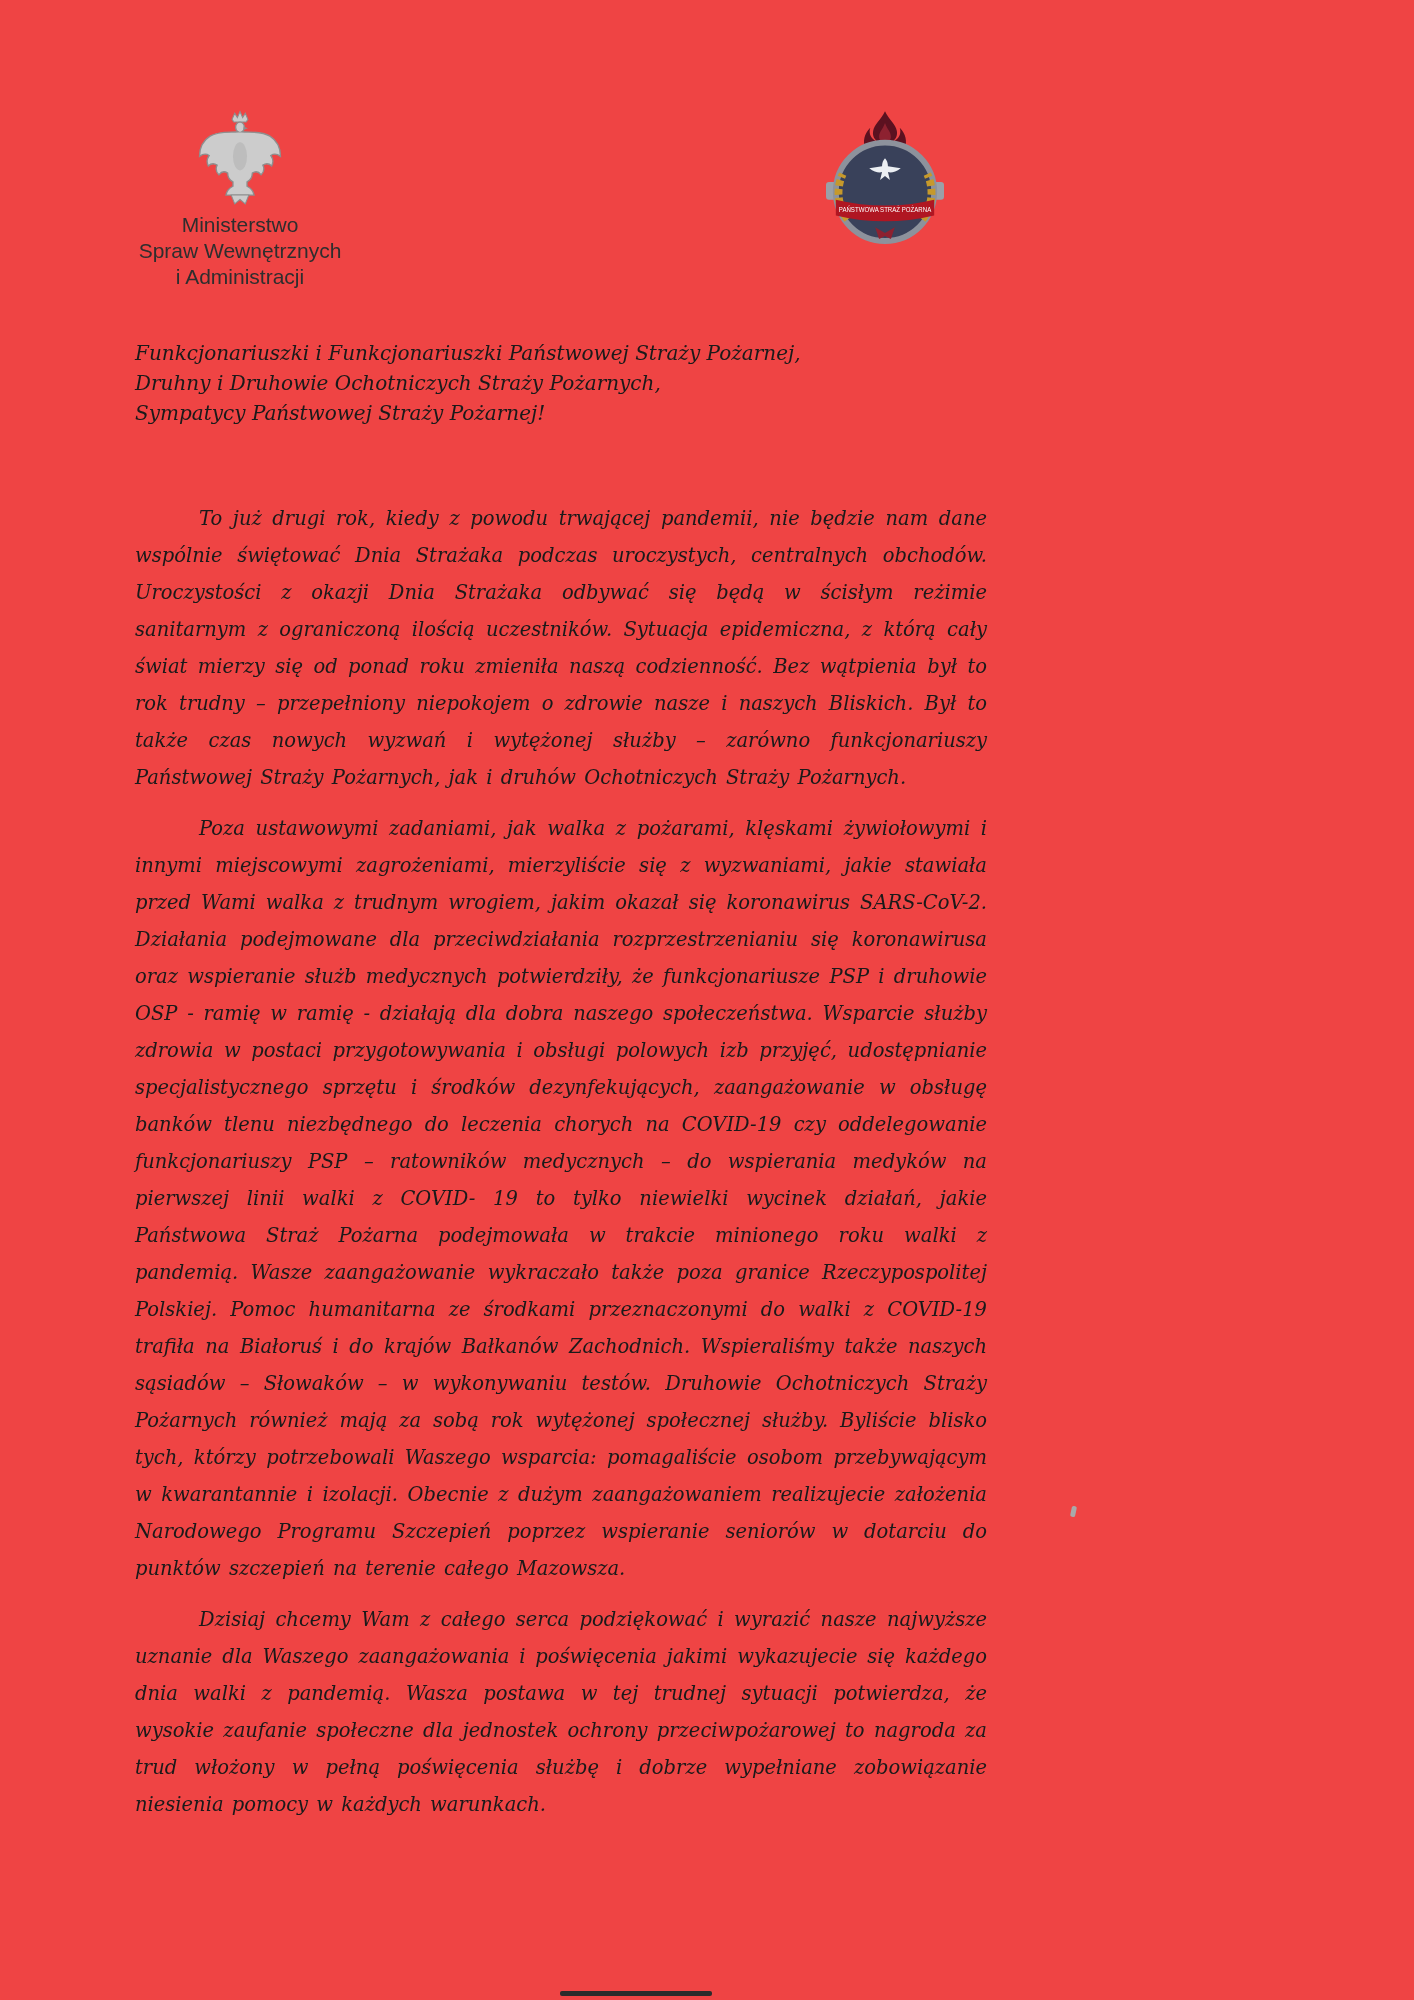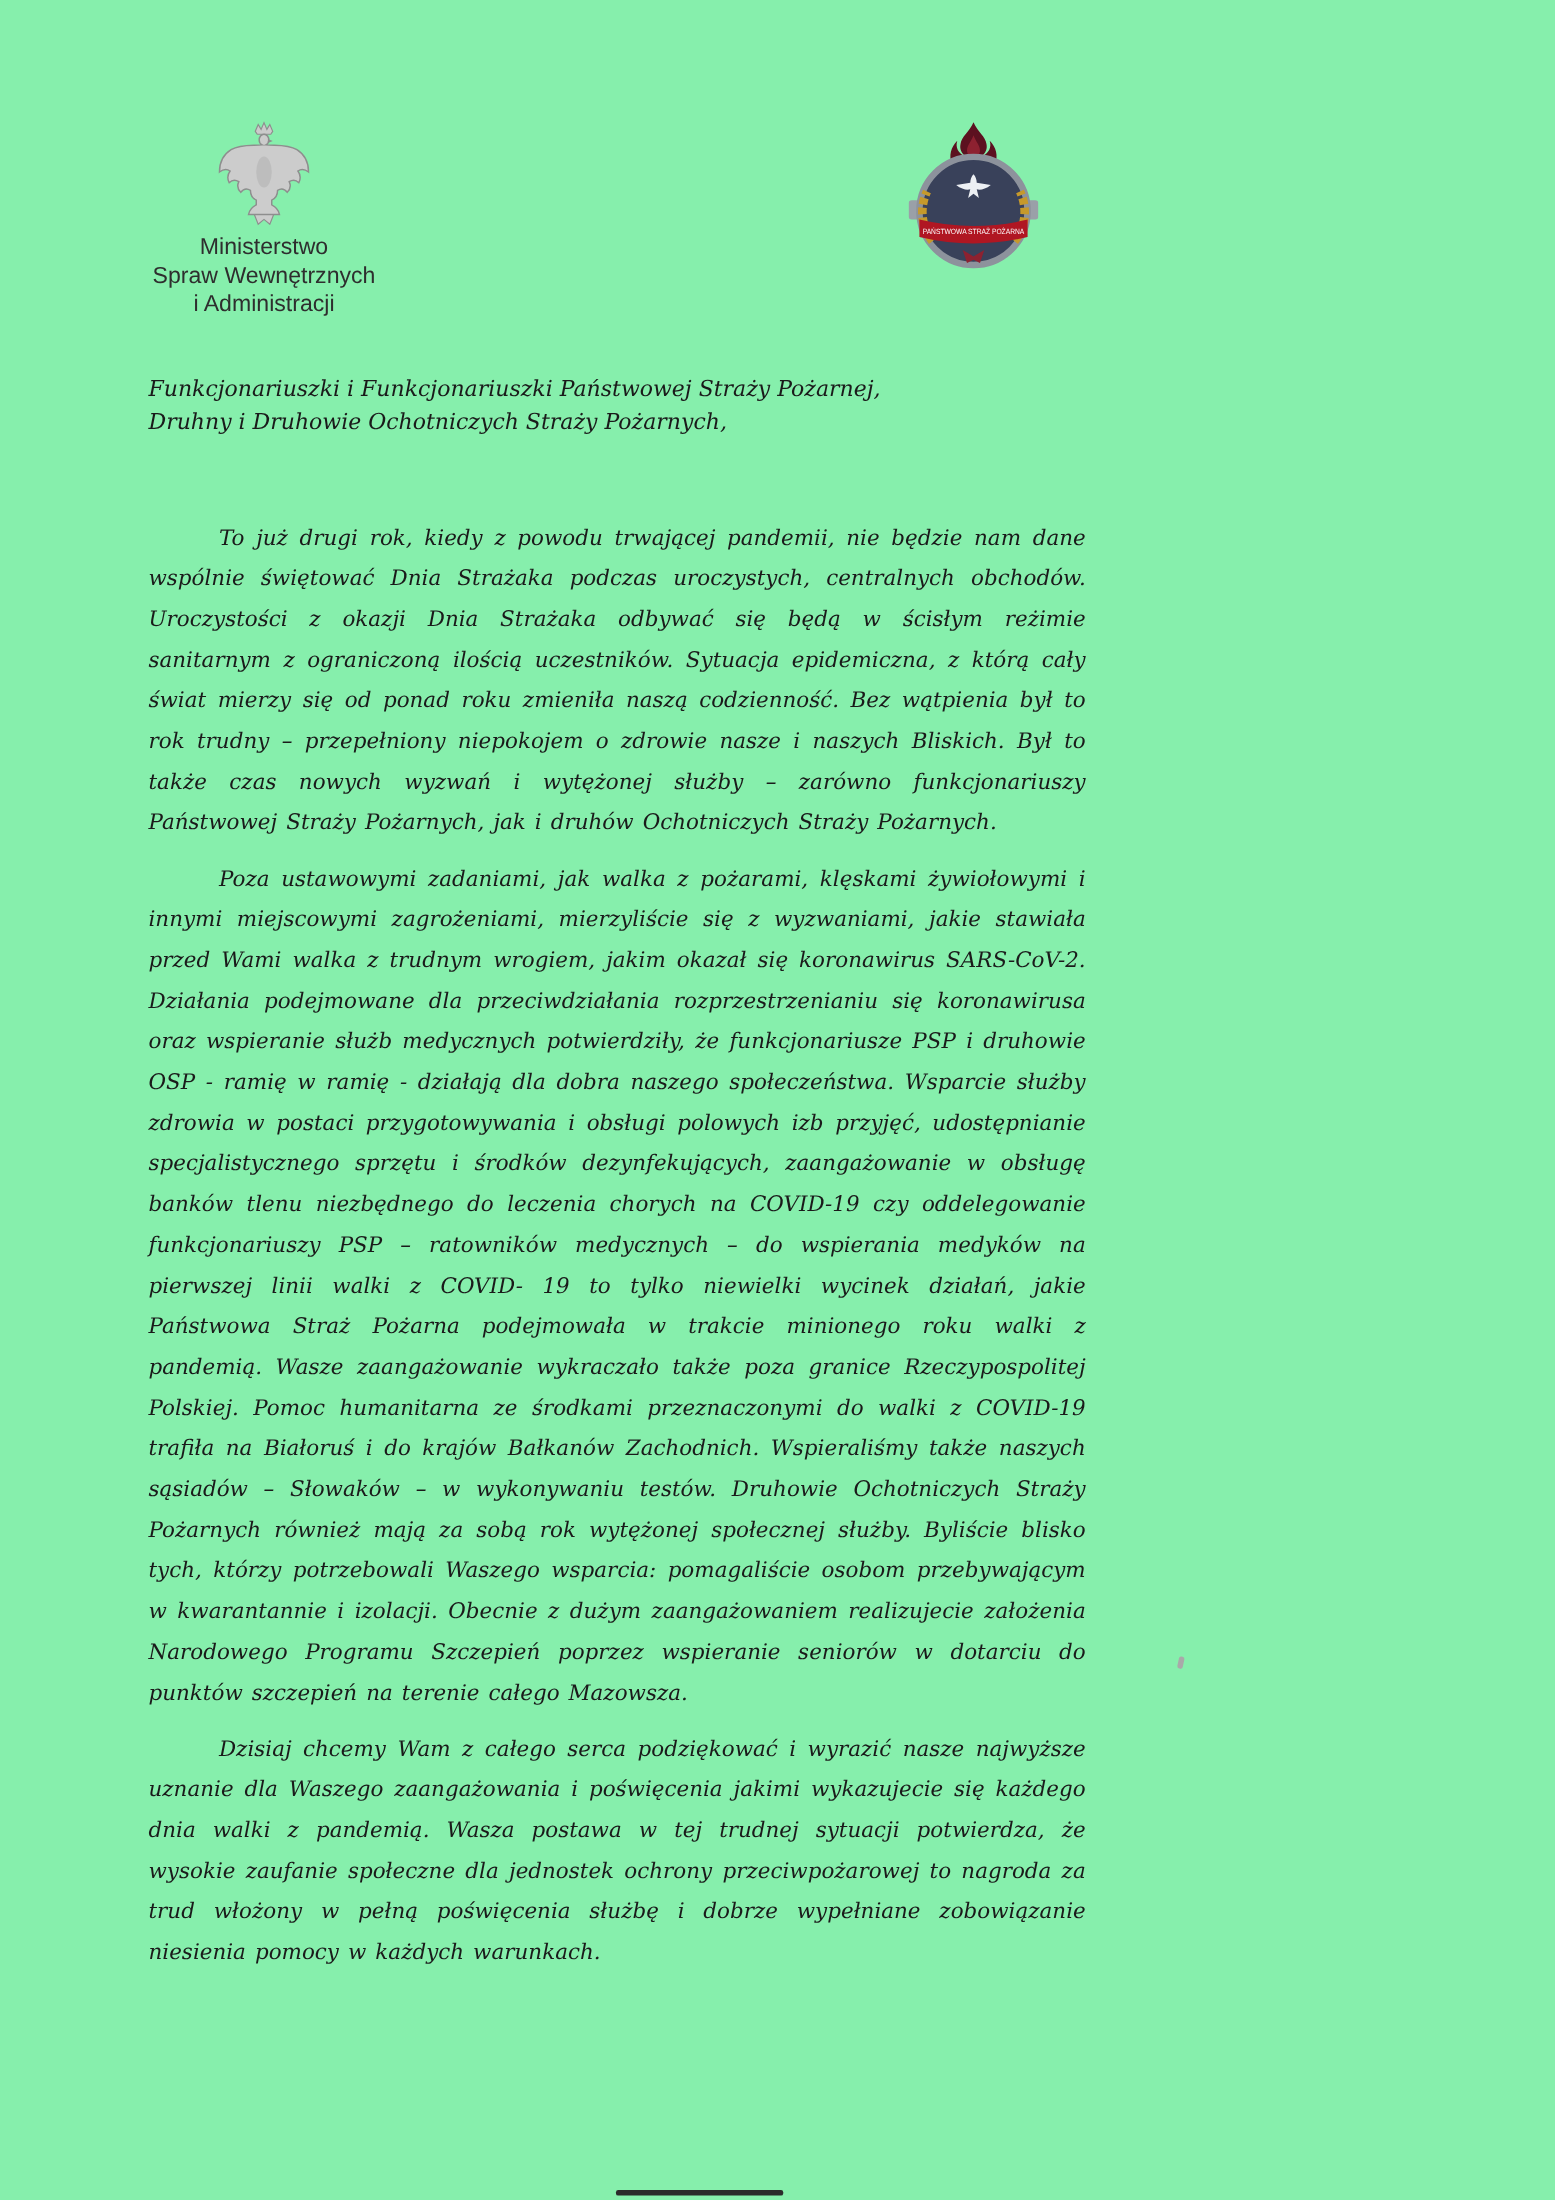--- a/index.html
+++ b/index.html
@@ -4,21 +4,21 @@
 <style>
   html, body {
     margin: 0;
     padding: 0;
     background: #e8e8e8;
   }
   .page {
     position: relative;
     width: 1414px;
     height: 2000px;
-    background: #86efac;
+    background: #ef4444;
     overflow: hidden;
     margin: 0 auto;
     font-family: "DejaVu Serif", "Liberation Serif", serif;
     color: #1a1a1a;
   }
 
   
   .ministry-block {
     position: absolute;
     left: 130px;
@@ -153,20 +153,21 @@
       <text x="60" y="103" text-anchor="middle" font-size="7" font-family="Liberation Sans, sans-serif" fill="#ffffff" textLength="94" lengthAdjust="spacingAndGlyphs">PAŃSTWOWA STRAŻ POŻARNA</text>
 
       <path d="M50 118 L60 124 L70 118 L66 130 L60 127 L54 130 Z" fill="#8d2130"></path>
     </svg>
   </div>
 
   <div class="letter">
     <div class="salutation">
       <div>Funkcjonariuszki i Funkcjonariuszki Państwowej Straży Pożarnej,</div>
       <div>Druhny i Druhowie Ochotniczych Straży Pożarnych,</div>
+      <div>Sympatycy Państwowej Straży Pożarnej!</div>
     </div>
     <div class="paragraphs">
       <p>To już drugi rok, kiedy z powodu trwającej pandemii, nie będzie nam dane wspólnie świętować Dnia Strażaka podczas uroczystych, centralnych obchodów. Uroczystości z okazji Dnia Strażaka odbywać się będą w ścisłym reżimie sanitarnym z ograniczoną ilością uczestników. Sytuacja epidemiczna, z którą cały świat mierzy się od ponad roku zmieniła naszą codzienność. Bez wątpienia był to rok trudny – przepełniony niepokojem o zdrowie nasze i naszych Bliskich. Był to także czas nowych wyzwań i wytężonej służby – zarówno funkcjonariuszy Państwowej Straży Pożarnych, jak i druhów Ochotniczych Straży Pożarnych.</p>
       <p>Poza ustawowymi zadaniami, jak walka z pożarami, klęskami żywiołowymi i innymi miejscowymi zagrożeniami, mierzyliście się z wyzwaniami, jakie stawiała przed Wami walka z trudnym wrogiem, jakim okazał się koronawirus SARS-CoV-2. Działania podejmowane dla przeciwdziałania rozprzestrzenianiu się koronawirusa oraz wspieranie służb medycznych potwierdziły, że funkcjonariusze PSP i druhowie OSP - ramię w ramię - działają dla dobra naszego społeczeństwa. Wsparcie służby zdrowia w postaci przygotowywania i obsługi polowych izb przyjęć, udostępnianie specjalistycznego sprzętu i środków dezynfekujących, zaangażowanie w obsługę banków tlenu niezbędnego do leczenia chorych na COVID-19 czy oddelegowanie funkcjonariuszy PSP – ratowników medycznych – do wspierania medyków na pierwszej linii walki z COVID- 19 to tylko niewielki wycinek działań, jakie Państwowa Straż Pożarna podejmowała w trakcie minionego roku walki z pandemią. Wasze zaangażowanie wykraczało także poza granice Rzeczypospolitej Polskiej. Pomoc humanitarna ze środkami przeznaczonymi do walki z COVID-19 trafiła na Białoruś i do krajów Bałkanów Zachodnich. Wspieraliśmy także naszych sąsiadów – Słowaków – w wykonywaniu testów. Druhowie Ochotniczych Straży Pożarnych również mają za sobą rok wytężonej społecznej służby. Byliście blisko tych, którzy potrzebowali Waszego wsparcia: pomagaliście osobom przebywającym w kwarantannie i izolacji. Obecnie z dużym zaangażowaniem realizujecie założenia Narodowego Programu Szczepień poprzez wspieranie seniorów w dotarciu do punktów szczepień na terenie całego Mazowsza.</p>
       <p>Dzisiaj chcemy Wam z całego serca podziękować i wyrazić nasze najwyższe uznanie dla Waszego zaangażowania i poświęcenia jakimi wykazujecie się każdego dnia walki z pandemią. Wasza postawa w tej trudnej sytuacji potwierdza, że wysokie zaufanie społeczne dla jednostek ochrony przeciwpożarowej to nagroda za trud włożony w pełną poświęcenia służbę i dobrze wypełniane zobowiązanie niesienia pomocy w każdych warunkach.</p>
     </div>
   </div>
 
   <div class="scan-speck"></div>
   <div class="scan-line"></div>

